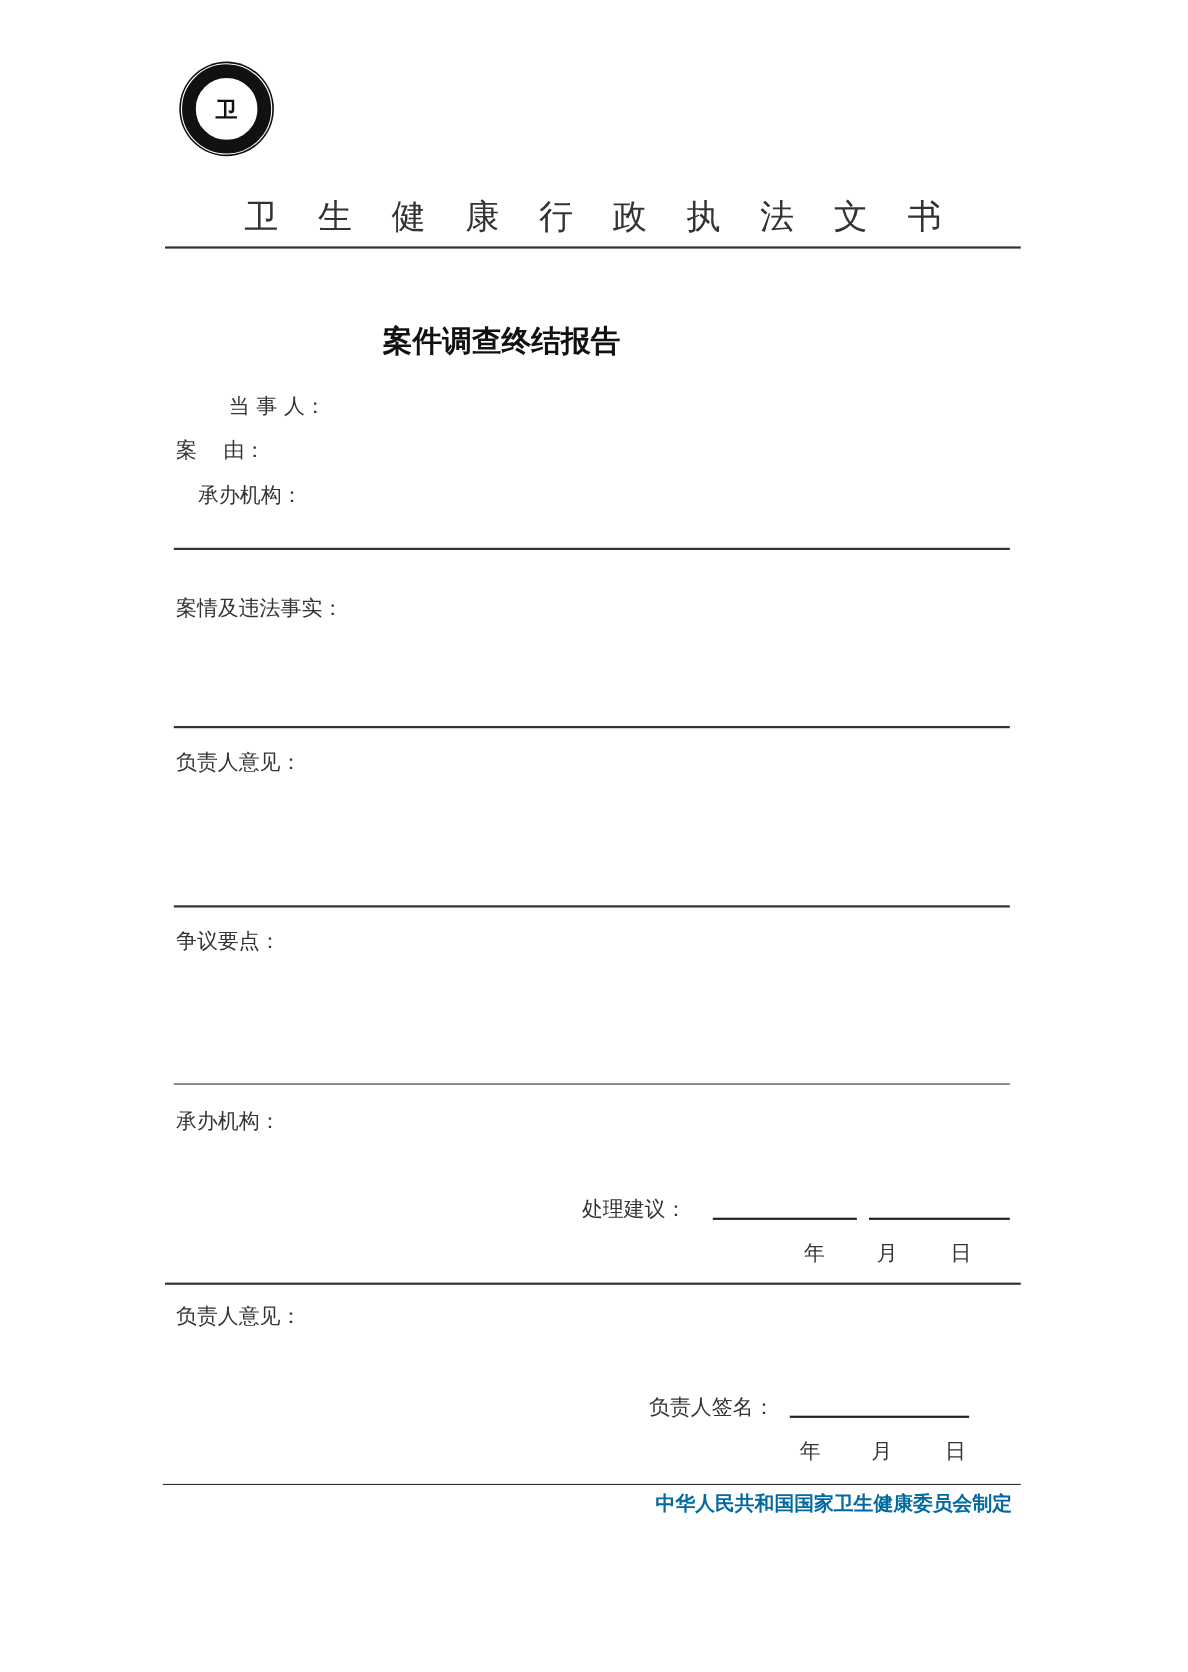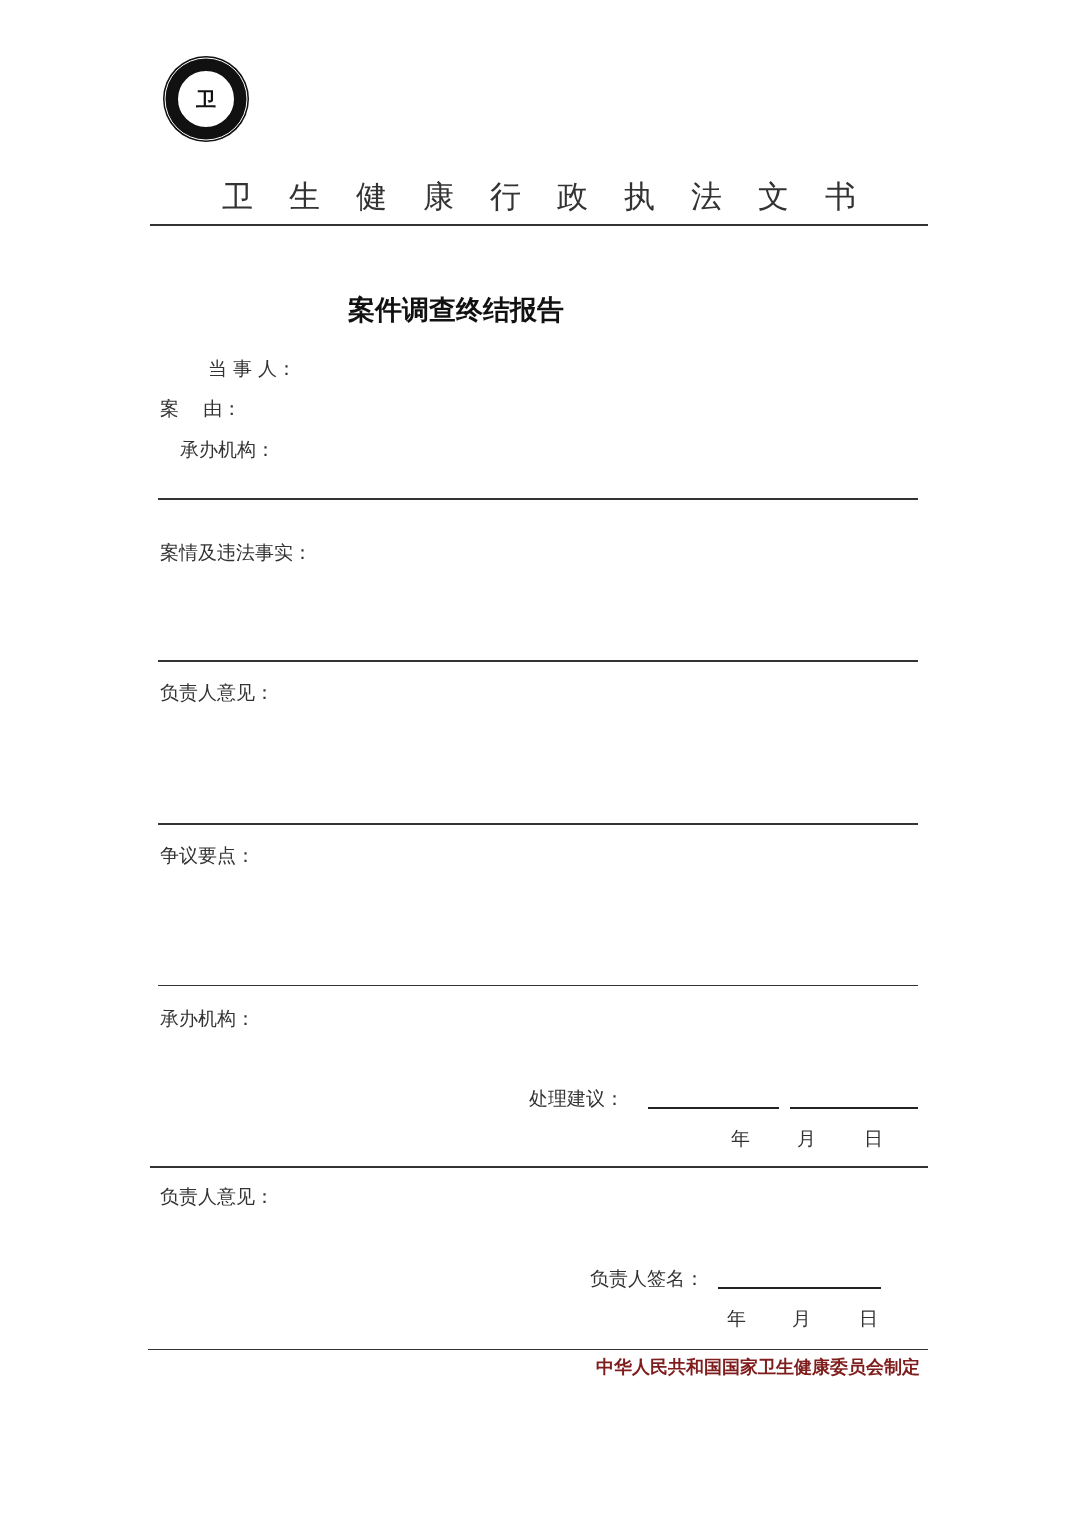--- a/index.html
+++ b/index.html
@@ -11,21 +11,21 @@
   .emblem-inner { width:56px; height:56px; border-radius:50%; background:#fff;
                   border:2px solid #111; display:flex; align-items:center; justify-content:center;
                   font-size:20px; font-weight:bold; color:#111; font-family:"DejaVu Sans",sans-serif; }
   .emblem-ring { position:absolute; inset:0; }
   .header-title { left:150px; width:778px; top:176px; text-align:center; font-size:31px;
                   letter-spacing:36px; padding-left:36px; box-sizing:border-box; color:#333; }
   .hr { height:0; border-top:2px solid #333; }
   .doc-title { left:0; width:912px; top:292px; text-align:center; font-size:27px; font-weight:bold;
                font-family:"DejaVu Sans",sans-serif; color:#111; }
   .label { font-size:19px; color:#333; white-space:pre; }
-  .footer-text { font-size:18px; font-weight:bold; font-family:"DejaVu Sans",sans-serif; color:#7f1d1d; }
+  .footer-text { font-size:18px; font-weight:bold; font-family:"DejaVu Sans",sans-serif; color:#0369a1; }
   .sigline { height:0; border-top:2px solid #222; }
 </style>
 </head>
 <body>
 
 <div class="abs emblem">
   <svg class="emblem-ring" viewBox="0 0 86 86">
     <circle cx="43" cy="43" r="41" fill="none" stroke="#fff" stroke-width="1"></circle>
     <path d="M20 58 Q14 43 22 30" fill="none" stroke="#fff" stroke-width="1.5"></path>
     <path d="M66 58 Q72 43 64 30" fill="none" stroke="#fff" stroke-width="1.5"></path>

